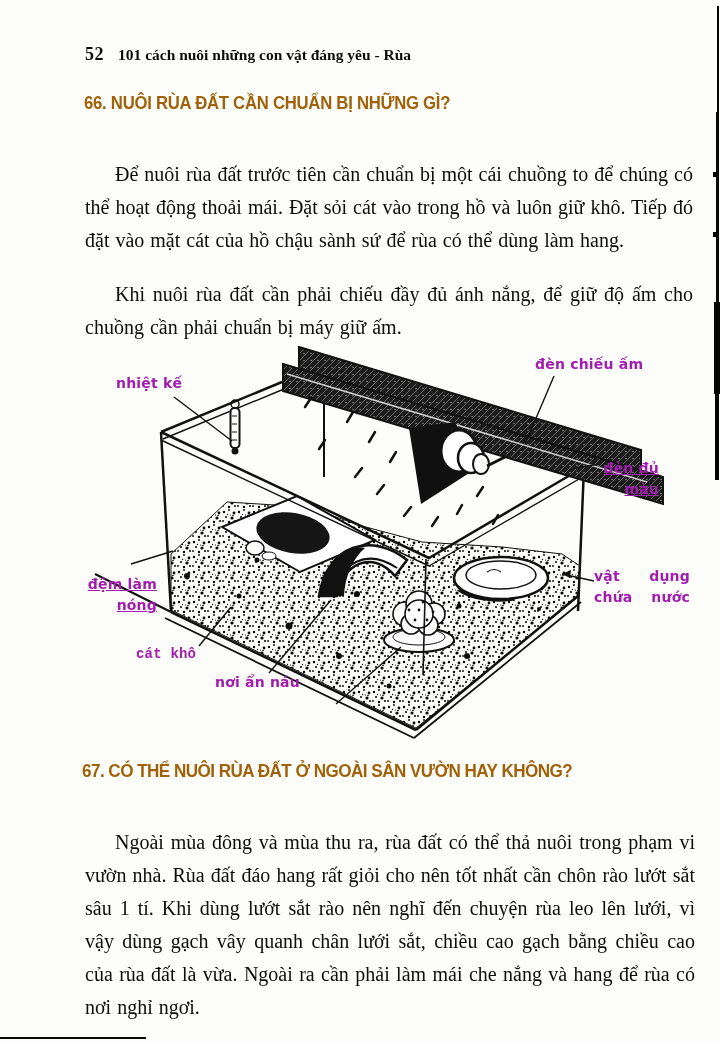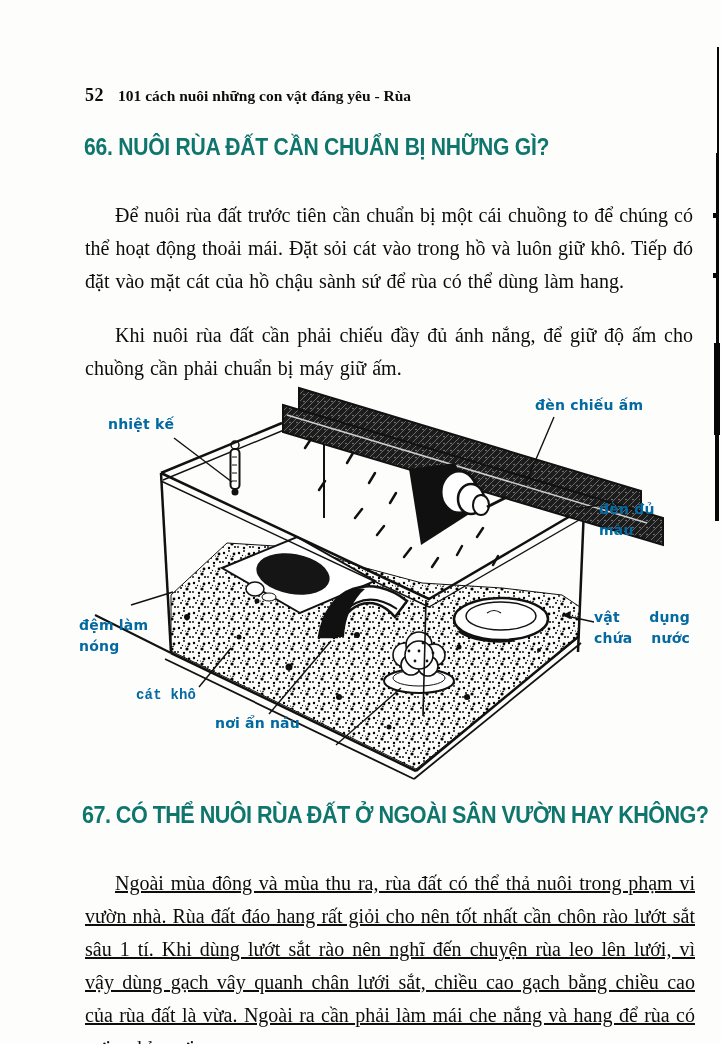--- a/index.html
+++ b/index.html
@@ -1,43 +1,43 @@
 <!DOCTYPE html>
 <html><head>
 <meta charset="utf-8">
 <style>
   html,body{margin:0;padding:0;}
   body{width:721px;height:1044px;background:#fdfdfc;position:relative;overflow:hidden;
        font-family:"Liberation Serif", serif;color:#0d0d0d;}
-  .page{position:absolute;inset:0;margin-top:41px;}
+  .page{position:absolute;inset:0;}
   
   .hdr{position:absolute;left:85px;top:44px;white-space:nowrap;}
   .hdr .num{font-weight:bold;font-size:18px;letter-spacing:.5px;}
   .hdr .title{font-weight:bold;font-size:15.5px;margin-left:14px;}
   
   .h{position:absolute;white-space:nowrap;font-family:"Liberation Sans",sans-serif;
-     font-weight:bold;font-size:24px;color:#0f766e;}
+     font-weight:bold;font-size:19px;color:#a16207;}
   .h > span{display:inline-block;transform-origin:left center;}
   #h66{left:84px;top:92px;}
   #h66 > span{transform:scaleX(.88);letter-spacing:-.3px;}
   #h67{left:82px;top:760px;}
   #h67 > span{transform:scaleX(.90);letter-spacing:-.6px;}
   
   .para{position:absolute;left:85px;width:608px;font-size:20px;line-height:33px;
         text-align:justify;text-indent:30px;word-spacing:1px;}
   #p1{top:138px;}
   #p2{top:258px;}
-  #p3{top:806px;width:610px;text-decoration:underline;}
+  #p3{top:806px;width:610px;}
   
   .fig{position:absolute;left:0;top:344px;width:721px;height:414px;}
   .fig svg{position:absolute;left:57px;top:0;}
   .lbl{position:absolute;font-family:"DejaVu Sans",sans-serif;font-weight:bold;
-       font-size:14px;line-height:1.5;color:#0369a1;letter-spacing:.2px;}
-  .lbl.c{text-align:left;}
-  #lbl-thermo{left:108px;top:29px;white-space:nowrap;}
+       font-size:14px;line-height:1.5;color:#a21caf;letter-spacing:.2px;}
+  .lbl.c{text-align:right;text-decoration:underline;}
+  #lbl-thermo{left:116px;top:29px;white-space:nowrap;}
   #lbl-heatlamp{left:535px;top:10px;white-space:nowrap;}
   #lbl-colorlamp{left:599px;top:114px;width:60px;}
   #lbl-water{left:594px;top:222px;width:96px;text-align:justify;text-align-last:justify;}
   #lbl-pad{left:79px;top:230px;width:78px;}
   #lbl-sand{left:136px;top:300px;white-space:nowrap;font-family:Liberation Mono, monospace;}
   #lbl-hide{left:215px;top:328px;white-space:nowrap;}
   #lbl-food{left:239px;top:360px;width:124px;}
   
   .footrule{position:absolute;left:0;top:1037px;width:146px;height:2px;background:#090909;}
   

